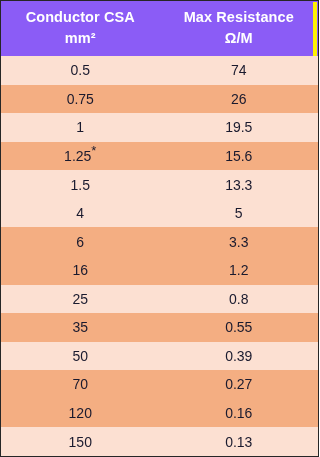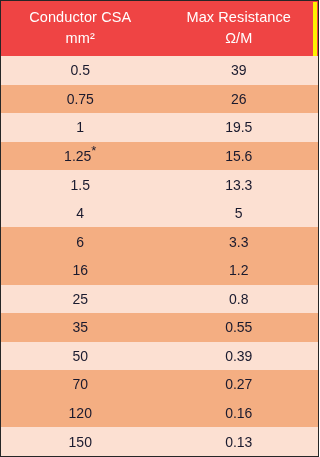--- a/index.html
+++ b/index.html
@@ -30,24 +30,24 @@
     border-collapse: collapse;
     table-layout: fixed;
   }
 
   
   thead tr.header-row {
     height: 55px;
   }
 
   th.header-cell {
-    background: #ef4444;
+    background: #8b5cf6;
     color: #ffffff;
     font-size: 14.5px;
-    font-weight: 400;
+    font-weight: 700;
     text-align: center;
     vertical-align: middle;
     padding: 2px 0 4px 0;
     line-height: 1.42;
     letter-spacing: 0.1px;
     border: none;
   }
 
   th.header-cell .hdr-line1 {
     display: block;
@@ -107,21 +107,21 @@
         <th class="header-cell">
           <span class="hdr-line1">Max Resistance</span>
           <span class="hdr-line2">Ω/M</span>
         </th>
       </tr>
     </thead>
     <tbody id="table-body">
 
     <tr class="data-row row-light">
           <td class="data-cell">0.5</td>
-          <td class="data-cell">39</td>
+          <td class="data-cell">74</td>
         </tr>
         <tr class="data-row row-dark">
           <td class="data-cell">0.75</td>
           <td class="data-cell">26</td>
         </tr>
         <tr class="data-row row-light">
           <td class="data-cell">1</td>
           <td class="data-cell">19.5</td>
         </tr>
         <tr class="data-row row-dark">

